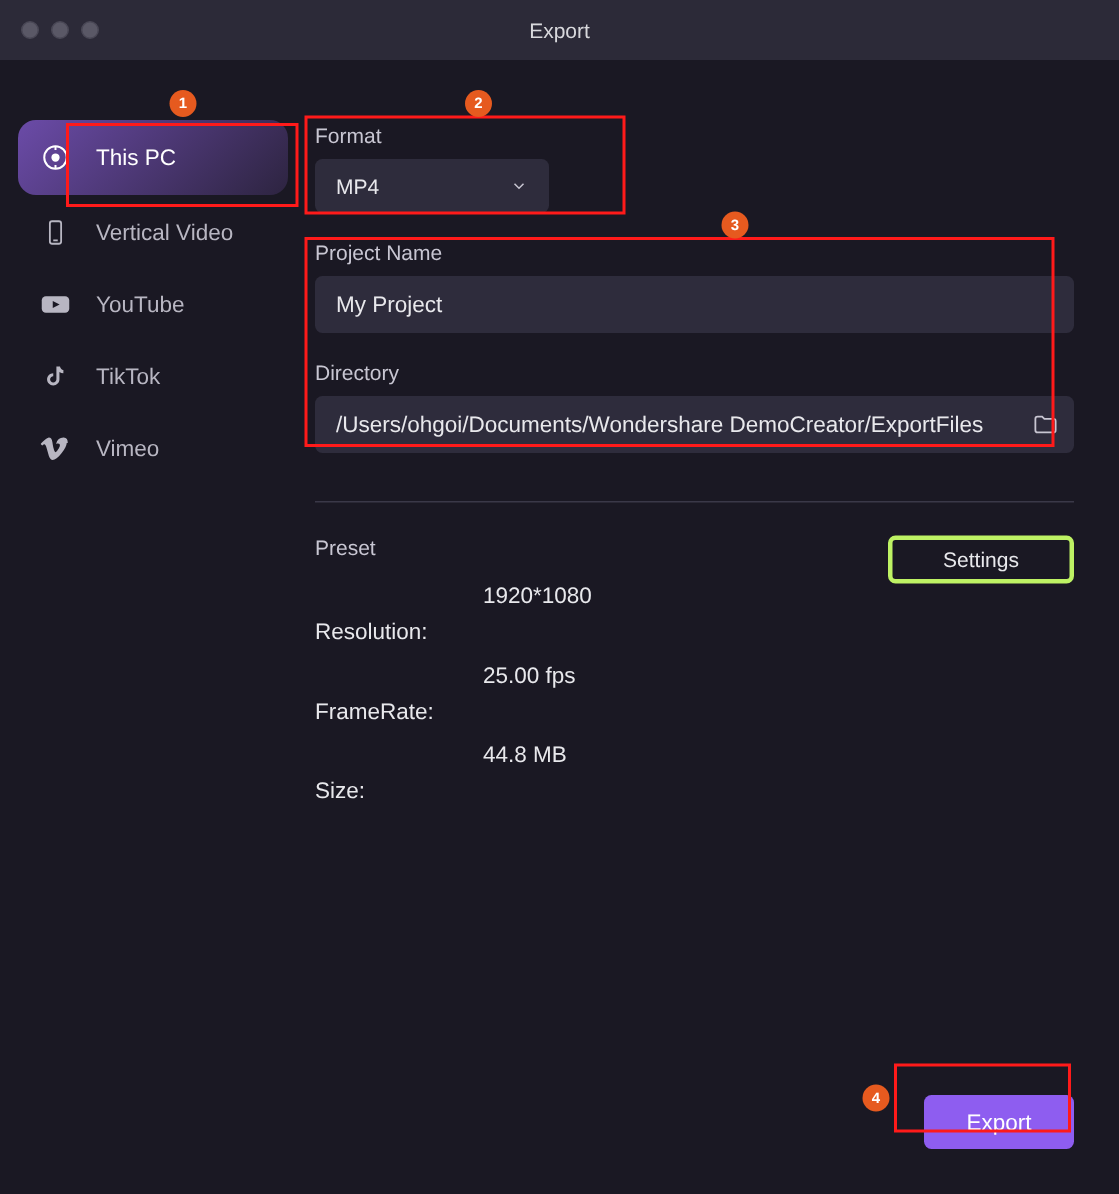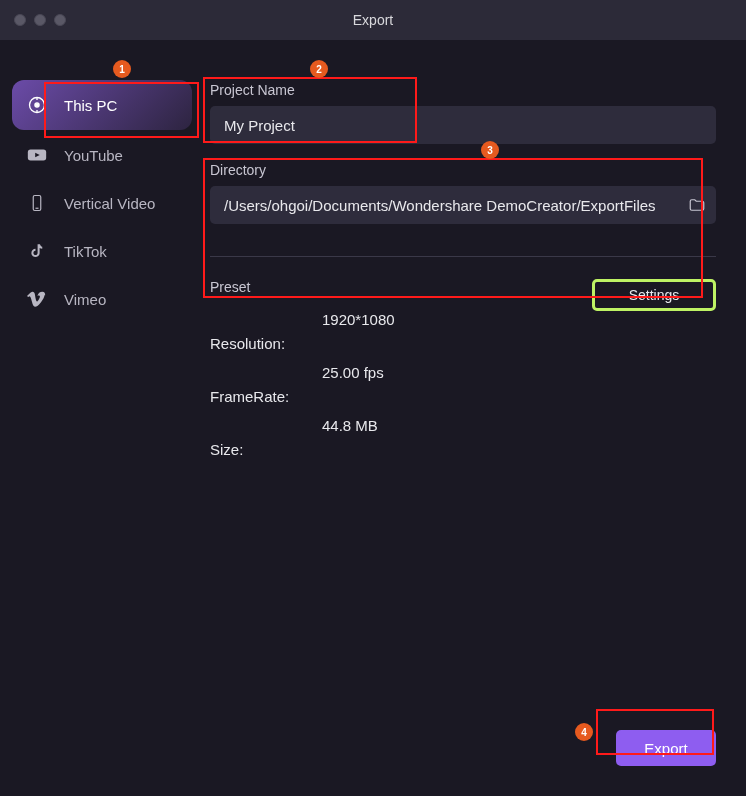--- a/index.html
+++ b/index.html
@@ -253,55 +253,64 @@
         <svg viewBox="0 0 24 24" width="20" height="20" fill="none" stroke="#fff" stroke-width="1.6">
             <circle cx="12" cy="12" r="9"></circle>
             <circle cx="12" cy="12" r="2.5" fill="#fff"></circle>
             <path d="M12 3v3M12 18v3"></path>
           </svg>
       </span>
       <span>This PC</span>
     </div>
     <div class="sidebar-item">
       <span class="sidebar-icon">
+        <svg viewBox="0 0 24 24" width="18" height="18" fill="none" stroke="#b8b6c2" stroke-width="1.6">
+            <rect x="7" y="2" width="10" height="20" rx="2"></rect>
+            <line x1="10" y1="19" x2="14" y2="19"></line>
+          </svg>
+      </span>
+      <span>Vertical Video</span>
+    </div>
+    <div class="sidebar-item">
+      <span class="sidebar-icon">
         <svg viewBox="0 0 24 24" width="22" height="22">
             <rect x="2" y="6" width="20" height="12" rx="3" fill="#b8b6c2"></rect>
             <path d="M10 9.5v5l5-2.5z" fill="#1a1823"></path>
           </svg>
       </span>
       <span>YouTube</span>
     </div>
     <div class="sidebar-item">
       <span class="sidebar-icon">
-        <svg viewBox="0 0 24 24" width="18" height="18" fill="none" stroke="#b8b6c2" stroke-width="1.6">
-            <rect x="7" y="2" width="10" height="20" rx="2"></rect>
-            <line x1="10" y1="19" x2="14" y2="19"></line>
-          </svg>
-      </span>
-      <span>Vertical Video</span>
-    </div>
-    <div class="sidebar-item">
-      <span class="sidebar-icon">
         <svg viewBox="0 0 24 24" width="18" height="18" fill="#b8b6c2">
             <path d="M16 3c.3 1.6 1.4 2.9 3 3.3V9c-1.3 0-2.5-.4-3.5-1.1v6.6c0 3-2.4 5.5-5.5 5.5S4.5 17.5 4.5 14.5 7 9 10 9v2.7c-1.5 0-2.8 1.2-2.8 2.8s1.2 2.8 2.8 2.8 2.8-1.2 2.8-2.8V3H16z"></path>
           </svg>
       </span>
       <span>TikTok</span>
     </div>
     <div class="sidebar-item">
       <span class="sidebar-icon">
         <svg viewBox="0 0 24 24" width="20" height="20" fill="#b8b6c2">
             <path d="M21 7.5c-.1 2-1.5 4.8-4.2 8.3-2.8 3.6-5.2 5.4-7.1 5.4-1.2 0-2.2-1.1-3-3.3l-1.7-6c-.6-2.2-1.3-3.3-2-3.3-.2 0-.7.3-1.6 1L0 8.3c1-1 2.1-1.9 3.1-2.9C4.5 4.1 5.6 3.4 6.3 3.3c1.7-.2 2.8.9 3.2 3.4.4 2.6.7 4.3.9 4.9.5 2.2 1 3.3 1.6 3.3.4 0 1.1-.7 2-2.1.9-1.4 1.4-2.4 1.5-3.1.1-1.2-.4-1.8-1.5-1.8-.5 0-1.1.1-1.6.4 1.1-3.5 3.1-5.2 6.2-5.1 2.3.1 3.3 1.5 3.2 4.4z"></path>
           </svg>
       </span>
       <span>Vimeo</span>
     </div>
   </div>
 
   <div class="main">
+    <div class="group">
+      <div class="label-text">Format</div>
+      <div class="dropdown">
+        <span>MP4</span>
+        <svg class="chevron" viewBox="0 0 24 24" fill="none" stroke="#c8c6d2" stroke-width="2">
+            <path d="M6 9l6 6 6-6"></path>
+          </svg>
+      </div>
+    </div>
 
     <div class="group">
       <div class="label-text">Project Name</div>
       <input class="text-input" type="text" value="My Project" style="">
     </div>
 
     <div class="group">
       <div class="label-text">Directory</div>
       <div class="dir-row">
         <input class="text-input" type="text" style="flex: 1 1 0%;" value="/Users/ohgoi/Documents/Wondershare DemoCreator/ExportFiles">

